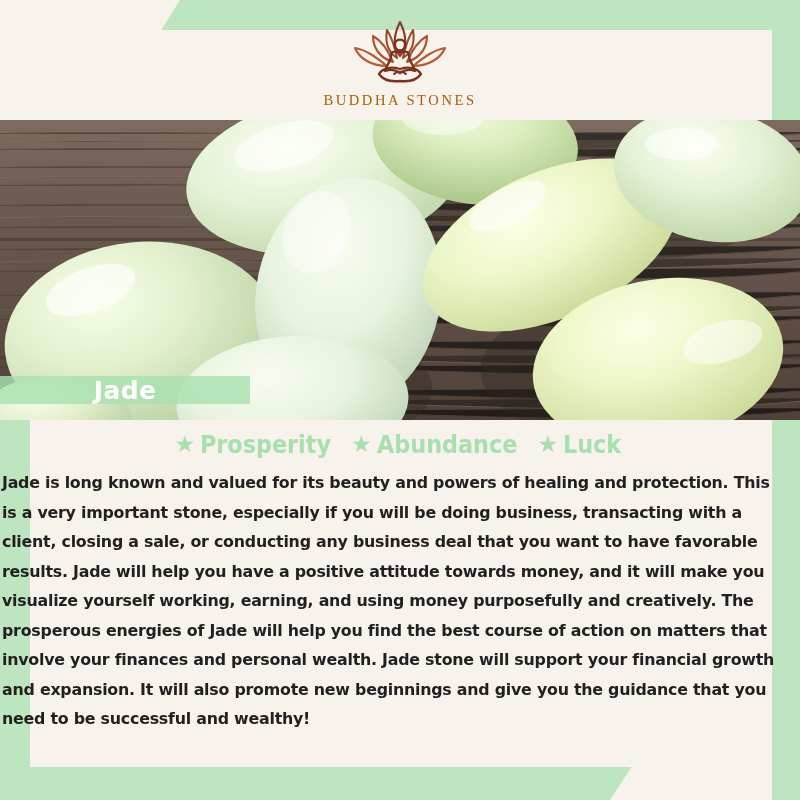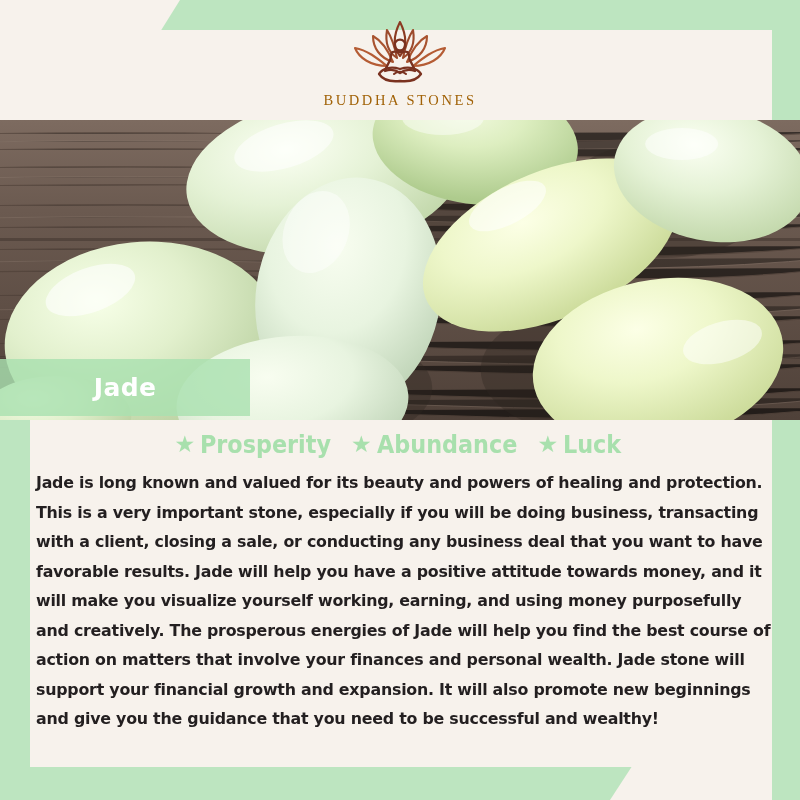--- a/index.html
+++ b/index.html
@@ -134,23 +134,23 @@
   .photo-canvas {
     position: absolute;
     inset: 0;
     width: 100%;
     height: 100%;
     display: block;
   }
   .stone-caption {
     position: absolute;
     left: 30px;
-    bottom: 4px;
+    bottom: 16px;
     width: 250px;
-    height: 57px;
+    height: 28px;
     background: rgba(170, 224, 176, 0.82);
     display: flex;
     align-items: center;
     justify-content: center;
     box-sizing: border-box;
   }
   .stone-caption-text {
     font-family: "DejaVu Sans", sans-serif;
     font-size: 25px;
     font-weight: 700;
@@ -184,21 +184,21 @@
     font-weight: 700;
     color: #a8e0ad;
     transform: scaleX(0.93);
     transform-origin: left center;
     white-space: nowrap;
   }
 
   
   .body-wrap {
     flex: 1;
-    padding: 2px 22px 0 36px;
+    padding: 2px 22px 0 2px;
     box-sizing: border-box;
   }
   .body-text {
     font-family: "DejaVu Sans", sans-serif;
     font-size: 16.6px;
     font-weight: 700;
     line-height: 29.5px;
     color: #231f20;
     letter-spacing: -0.25px;
     transform: scaleX(0.955);

